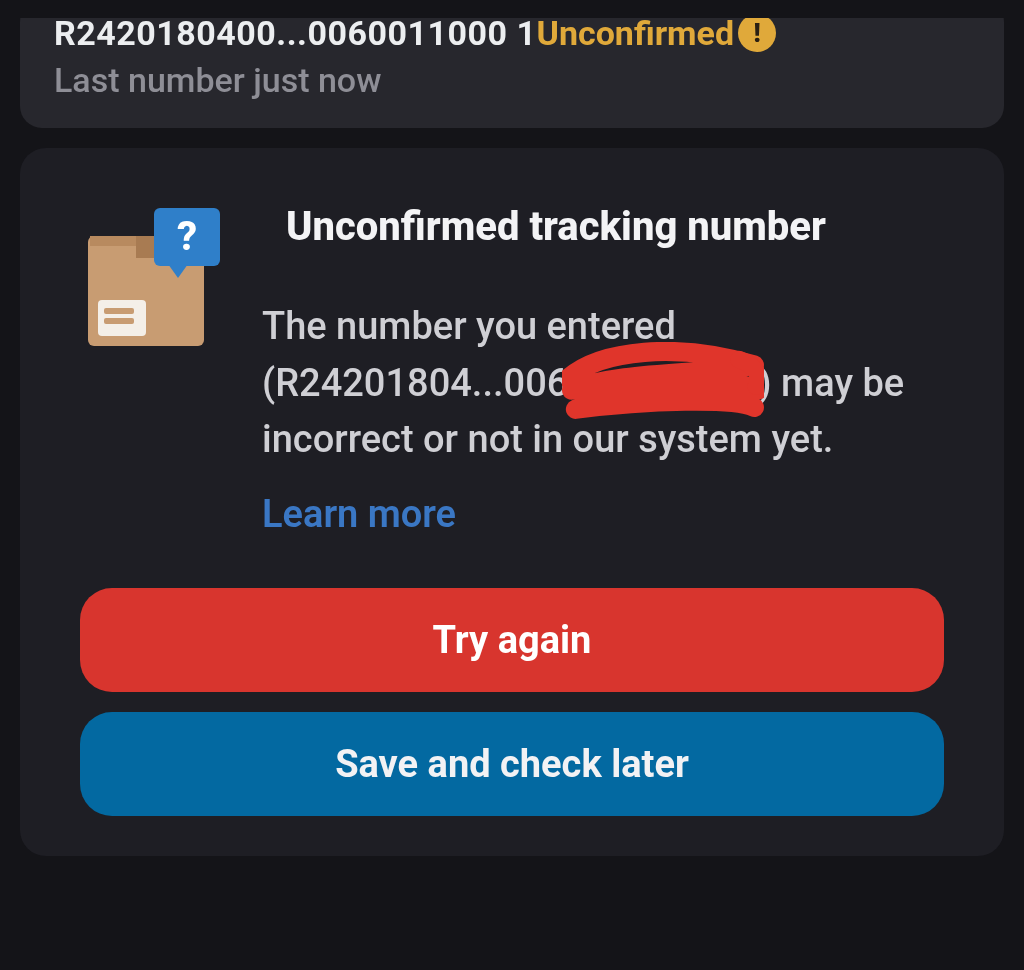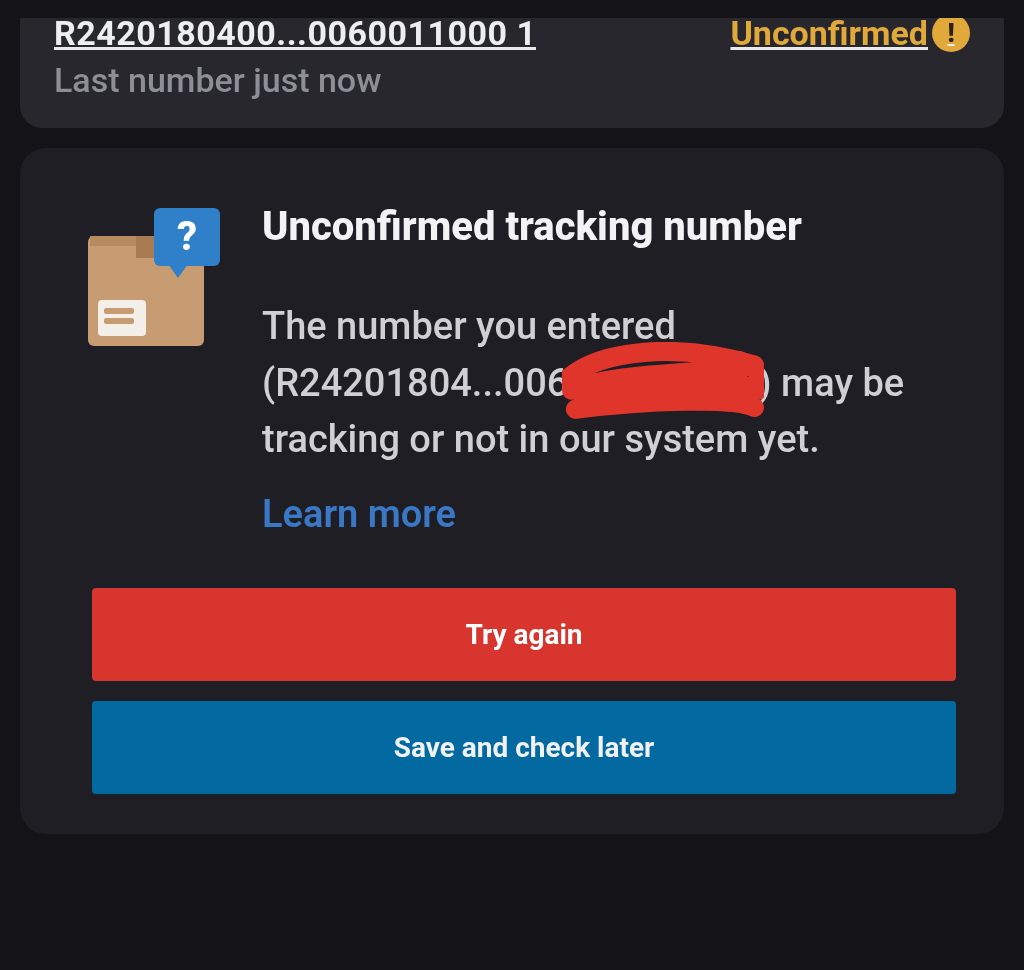--- a/index.html
+++ b/index.html
@@ -21,25 +21,23 @@
   .top-card {
     background: #27272d;
     border-radius: 22px;
     padding: 14px 34px 28px 34px;
     margin-bottom: 20px;
     position: relative;
   }
   .top-card .row1 {
     display: flex;
     align-items: center;
-    justify-content: space-between;
     font-size: 34px;
     font-weight: 700;
     line-height: 1;
-    text-decoration: underline;
   }
   .top-card .tracking-num {
     color: #eceef0;
     letter-spacing: 0.5px;
     white-space: nowrap;
     overflow: hidden;
   }
   .top-card .status {
     color: #e0a93a;
     font-weight: 700;
@@ -155,20 +153,21 @@
 
   .header-text {
     flex: 1 1 auto;
   }
   .dialog-title {
     font-size: 40px;
     font-weight: 800;
     color: #f3f3f5;
     margin-bottom: 48px;
     line-height: 1.15;
+    margin-left: 24px;
   }
   .dialog-body {
     font-size: 38px;
     line-height: 1.48;
     color: #cfcfd4;
     font-weight: 500;
   }
   .dialog-body .num-wrap {
     white-space: nowrap;
   }
@@ -191,27 +190,26 @@
 
   .btn-stack {
     margin-top: 46px;
     display: flex;
     flex-direction: column;
     gap: 20px;
   }
   .btn {
     width: 100%;
     border: none;
-    border-radius: 4px;
-    font-size: 28px;
+    border-radius: 32px;
+    font-size: 38px;
     font-weight: 700;
     padding: 30px 10px;
     cursor: pointer;
     font-family: inherit;
-    margin-left: 12px;
   }
   .btn-primary {
     background: #d8352e;
     color: #fff;
   }
   .btn-secondary {
     background: #0369a1;
     color: #f2f2f4;
   }
   .btn-tertiary {
@@ -254,21 +252,21 @@
 
       <div class="header-text">
         <div class="dialog-title">Unconfirmed tracking number</div>
 
         <div class="dialog-body">
           <span>The number you entered (</span><span class="num-wrap"><span>R24201804...006</span><span class="redact">
             <svg viewBox="0 0 210 80" preserveAspectRatio="none">
               <path d="M6 38 C 40 8, 120 0, 200 24 C 150 34, 60 30, 10 50 C 70 40, 170 34, 204 50 C 140 62, 50 56, 14 70 C 90 60, 180 58, 200 68" stroke="#e0352b" stroke-width="20" fill="none" stroke-linecap="round" stroke-linejoin="round"></path>
               <path d="M184 18 C 200 24, 208 34, 202 46" stroke="#e0352b" stroke-width="18" fill="none" stroke-linecap="round"></path>
             </svg>
-          </span>)</span><span> may be tracking or not in our system yet.</span>
+          </span>)</span><span> may be incorrect or not in our system yet.</span>
           <br>
           <a href="#" class="learn-more">Learn more</a>
         </div>
       </div>
     </div>
 
     <div class="btn-stack">
       <button class="btn btn-primary">Try again</button>
       <button class="btn btn-secondary">Save and check later</button>
     </div>

